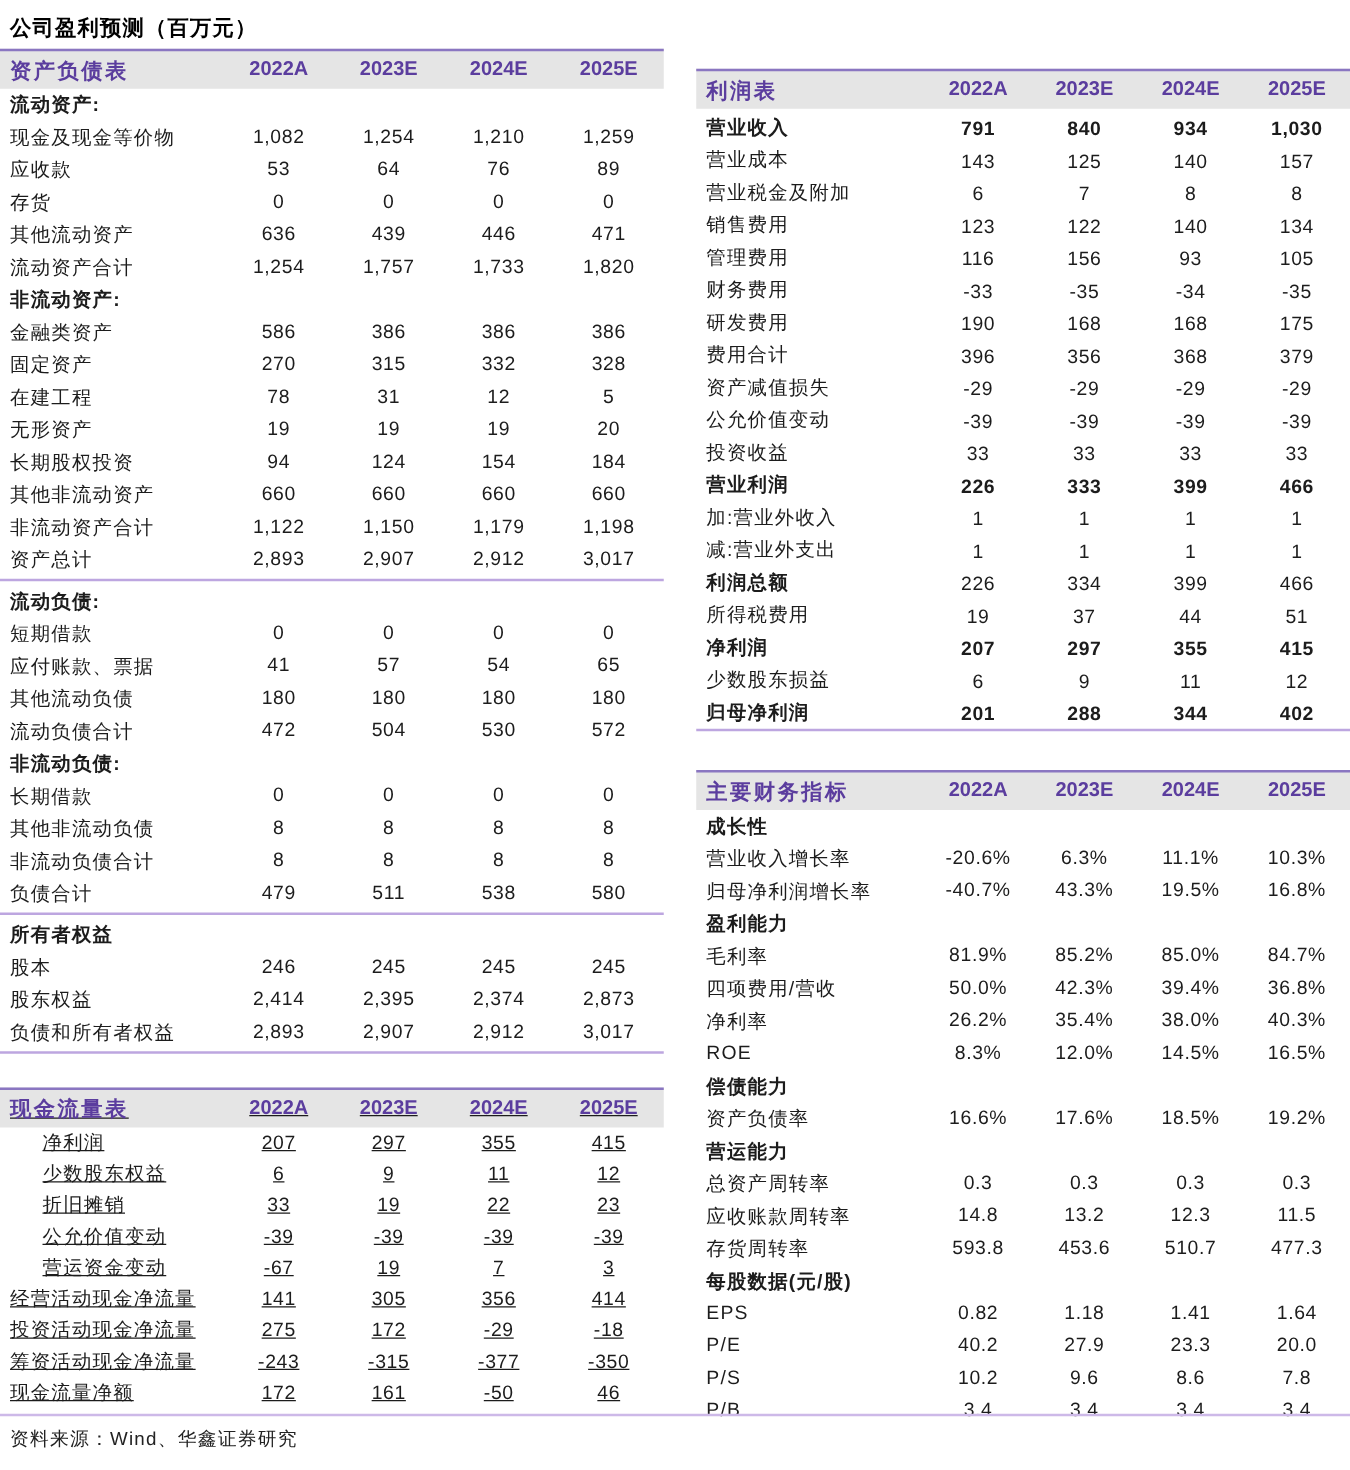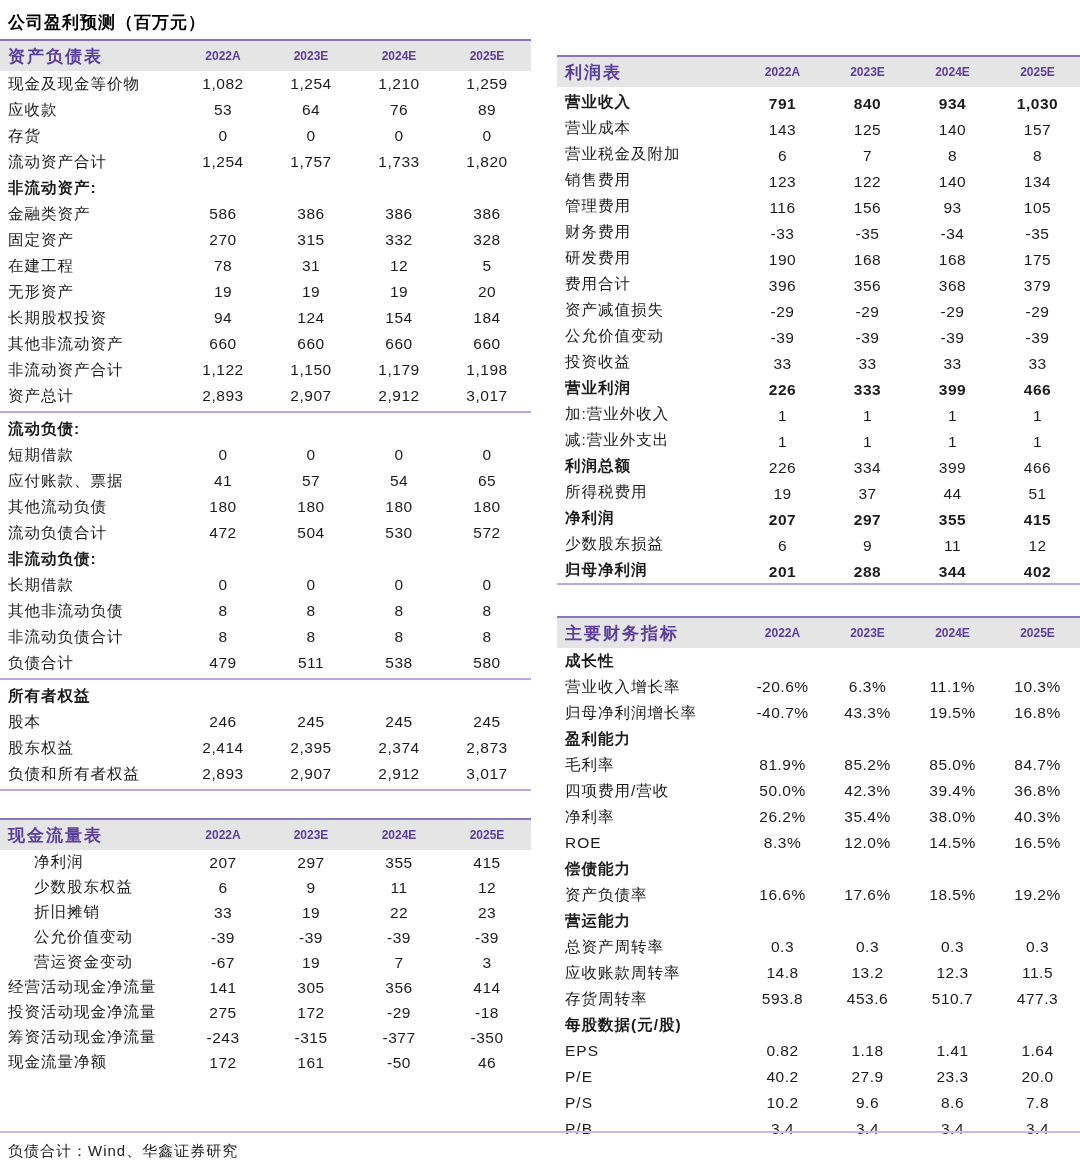--- a/index.html
+++ b/index.html
@@ -37,21 +37,21 @@
   .t-title {
     flex: 1;
     padding-left: 8px;
     font-size: 17px;
     font-weight: bold;
     color: #5b3d9e;
     letter-spacing: 2px;
   }
   .t-year {
     text-align: center;
-    font-size: 12px;
+    font-size: 16px;
     font-weight: bold;
     color: #5b3d9e;
   }
 
   
   .t-row { display: flex; align-items: center; }
   .t-label { flex: 1; padding-left: 8px; font-size: 15.5px; letter-spacing: 1px; white-space: nowrap; }
   .t-val { text-align: center; font-size: 15.5px; letter-spacing: 0.5px; }
 
   
@@ -63,21 +63,21 @@
   .fin-table[data-table="balance_sheet"] .t-val,
   .fin-table[data-table="balance_sheet"] .t-year,
   .fin-table[data-table="cash_flow"] .t-val,
   .fin-table[data-table="cash_flow"] .t-year { width: 88px; }
 
   .fin-table[data-table="income"] .t-val,
   .fin-table[data-table="income"] .t-year,
   .fin-table[data-table="metrics"] .t-val,
   .fin-table[data-table="metrics"] .t-year { width: 85px; }
 
-  .cf-gap  { margin-top: 27px; }
+  .cf-gap  { margin-top: 27px; text-decoration: underline; }
   .met-gap { margin-top: 31px; }
 
   
   .t-row.section .t-label { font-weight: bold; }
   .t-row.bold .t-label, .t-row.bold .t-val { font-weight: bold; }
   .t-row.boldlabel .t-label { font-weight: bold; }
   .t-row.indent .t-label { padding-left: 34px; }
 
   .t-sep {
     height: 0;
@@ -109,40 +109,50 @@
 <div class="columns">
   <div class="col-left">
     <section class="fin-table" data-table="balance_sheet">
         <div class="t-head">
           <div class="t-title">资产负债表</div>
           <div class="t-year">2022A</div>
           <div class="t-year">2023E</div>
           <div class="t-year">2024E</div>
           <div class="t-year">2025E</div>
         </div>
+        <div class="t-row section">
+          <div class="t-label">流动资产:</div>
+        </div>
         <div class="t-row">
           <div class="t-label">现金及现金等价物</div>
           <div class="t-val">1,082</div>
           <div class="t-val">1,254</div>
           <div class="t-val">1,210</div>
           <div class="t-val">1,259</div>
         </div>
         <div class="t-row">
           <div class="t-label">应收款</div>
           <div class="t-val">53</div>
           <div class="t-val">64</div>
           <div class="t-val">76</div>
           <div class="t-val">89</div>
         </div>
         <div class="t-row">
           <div class="t-label">存货</div>
           <div class="t-val">0</div>
           <div class="t-val">0</div>
           <div class="t-val">0</div>
           <div class="t-val">0</div>
+        </div>
+        <div class="t-row">
+          <div class="t-label">其他流动资产</div>
+          <div class="t-val">636</div>
+          <div class="t-val">439</div>
+          <div class="t-val">446</div>
+          <div class="t-val">471</div>
         </div>
         <div class="t-row">
           <div class="t-label">流动资产合计</div>
           <div class="t-val">1,254</div>
           <div class="t-val">1,757</div>
           <div class="t-val">1,733</div>
           <div class="t-val">1,820</div>
         </div>
         <div class="t-row section">
           <div class="t-label">非流动资产:</div>
@@ -629,13 +639,13 @@
           <div class="t-val">3.4</div>
           <div class="t-val">3.4</div>
           <div class="t-val">3.4</div>
           <div class="t-val">3.4</div>
         </div>
       </section>
   </div>
 </div>
 
 <div class="bottom-rule"></div>
-<div class="source-note">负债合计：Wind、华鑫证券研究</div>
+<div class="source-note">资料来源：Wind、华鑫证券研究</div>
 
 </body></html>

